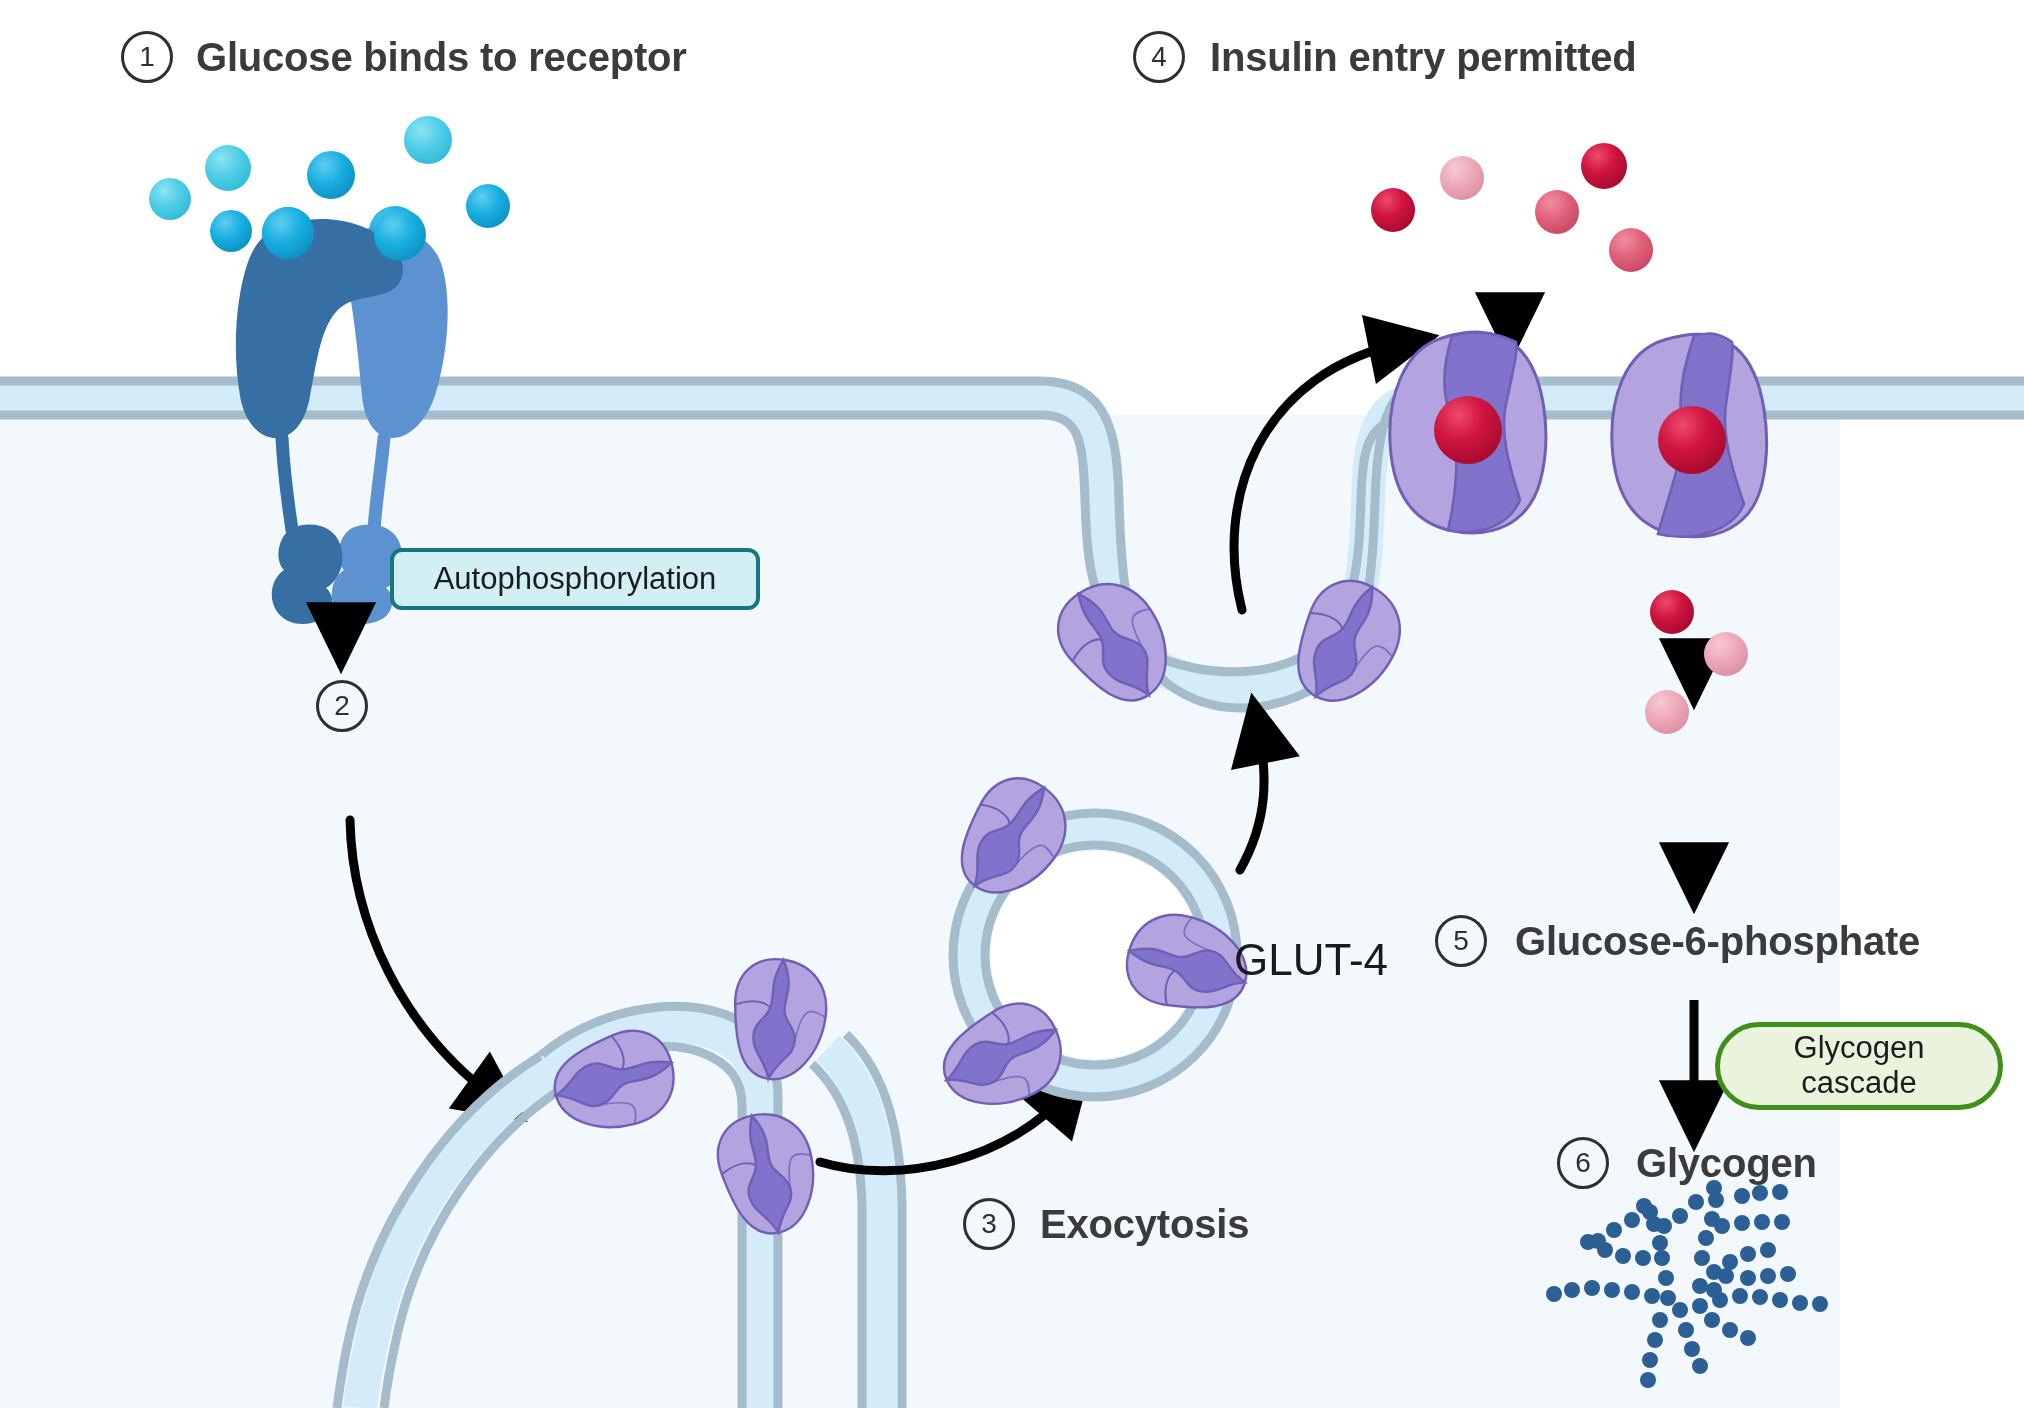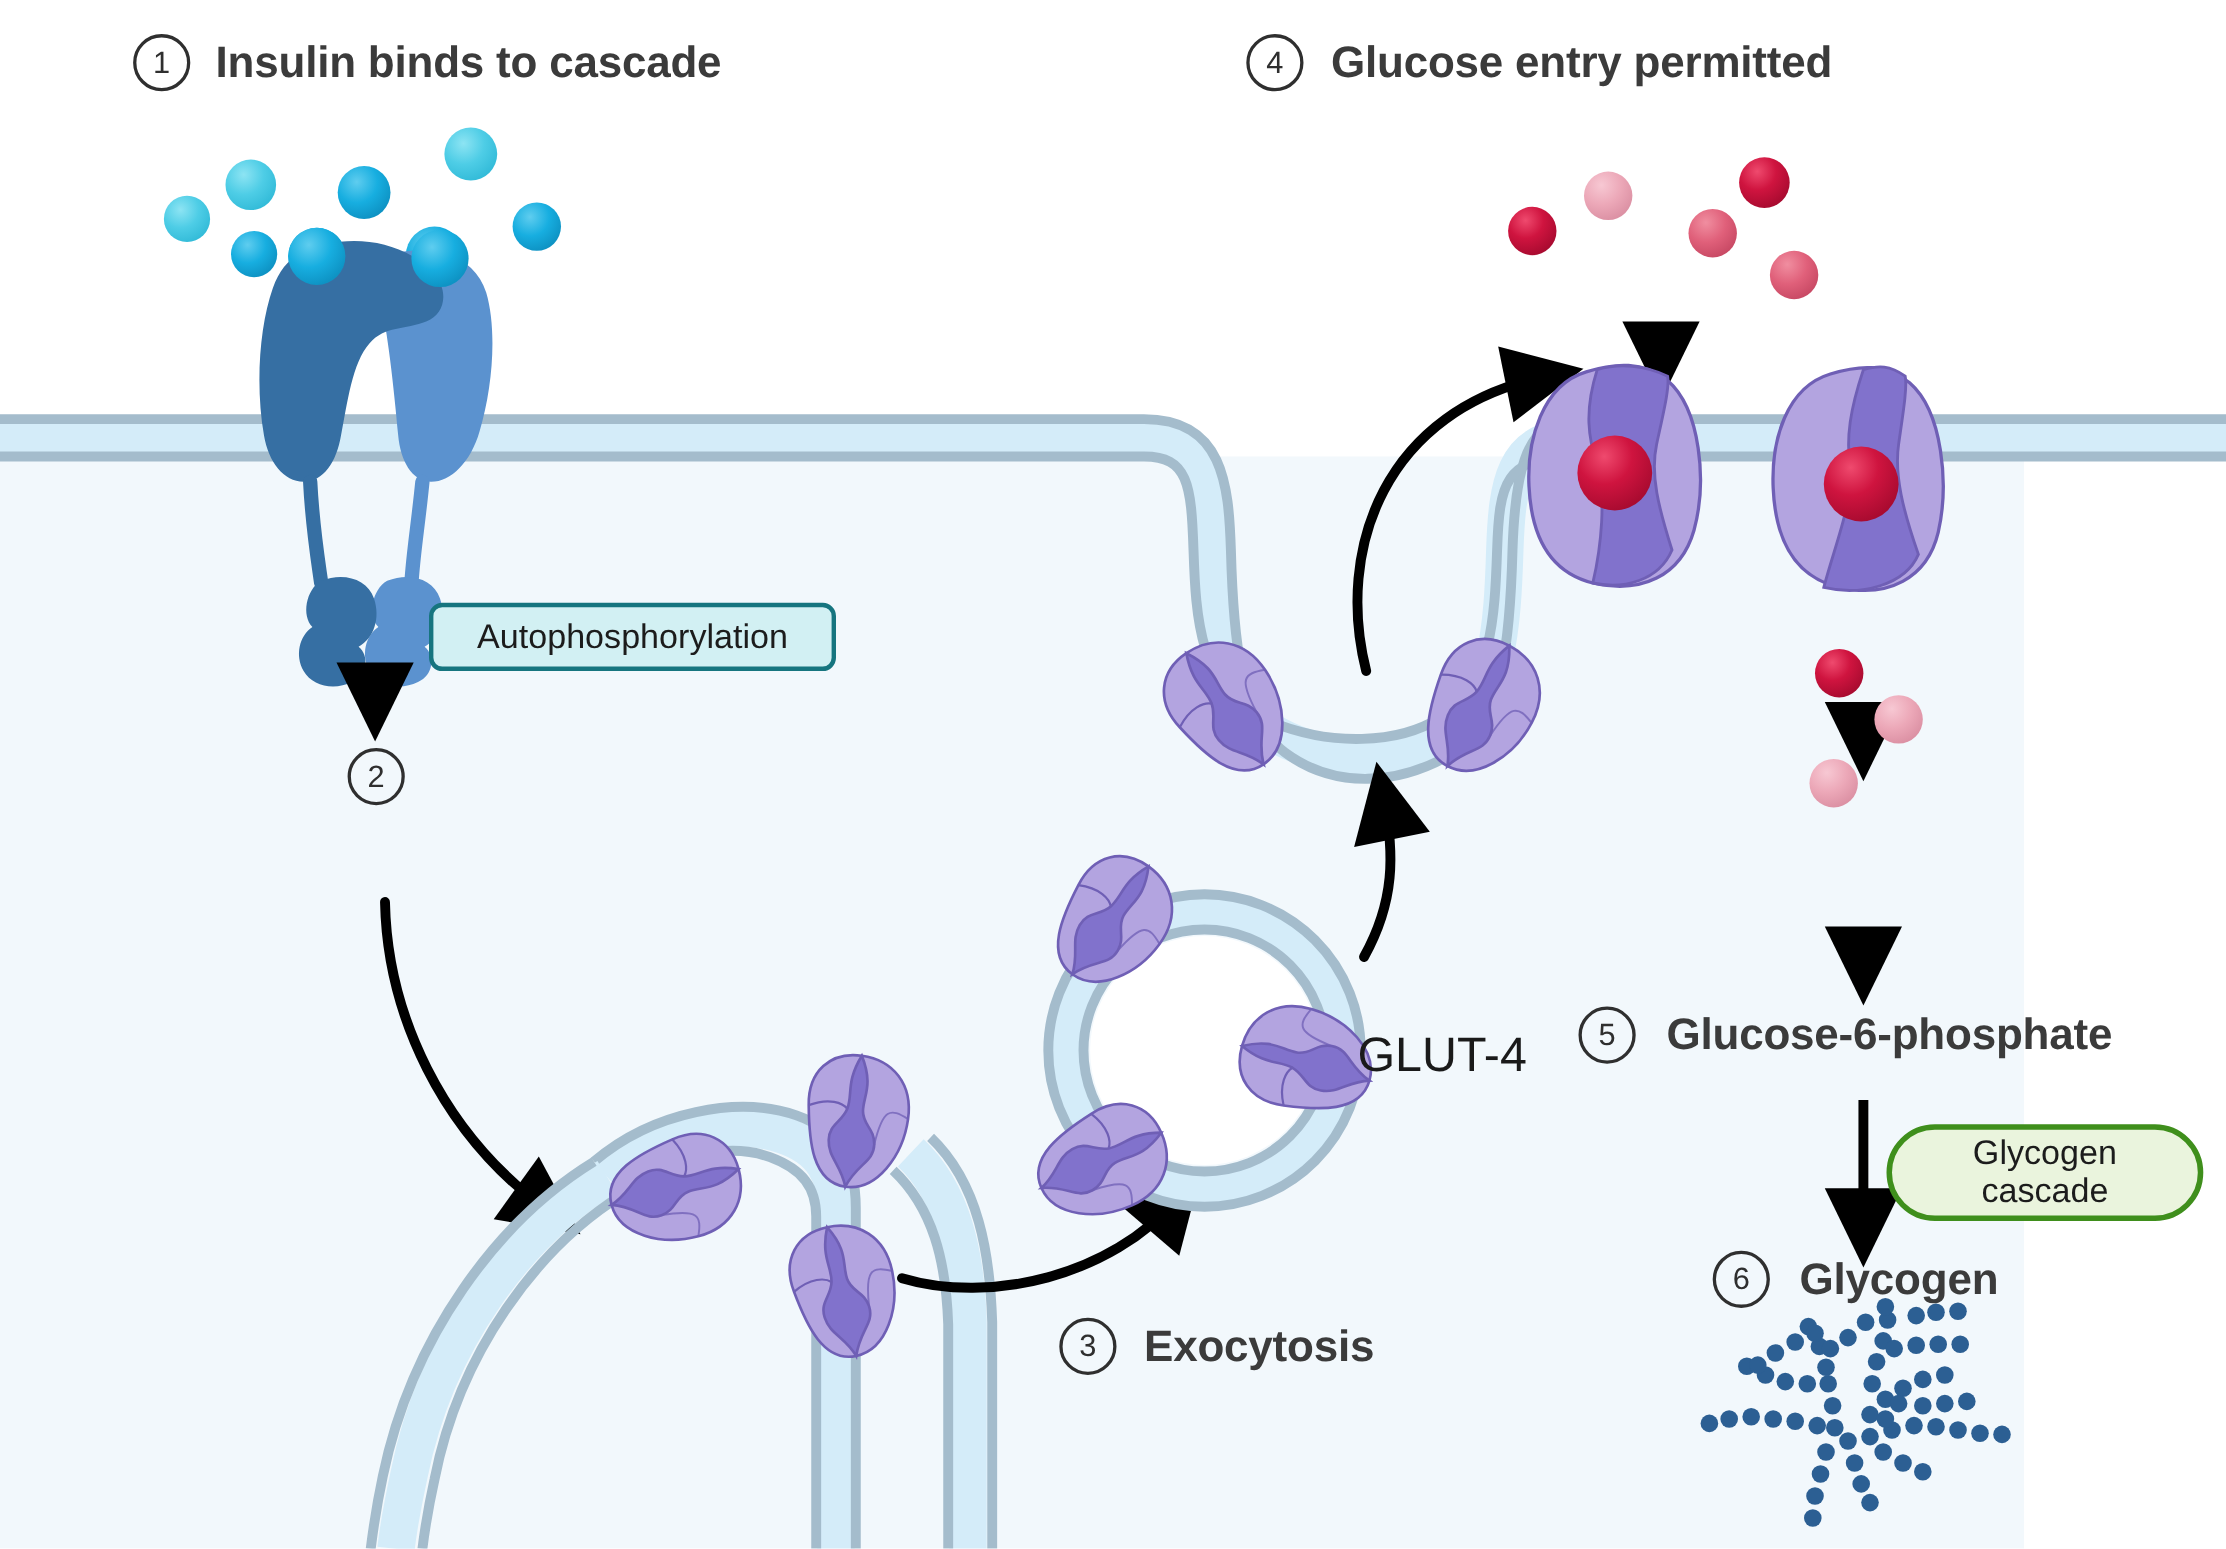--- a/index.html
+++ b/index.html
@@ -460,24 +460,24 @@
       </g>
       <g>
         <circle cx="1748" cy="1278" r="8"></circle>
           <circle cx="1768" cy="1276" r="8"></circle>
         <circle cx="1788" cy="1274" r="8"></circle>
       </g>
     </g>
   </svg>
 
   <div class="step-num" style="left:121px; top:31px;">1</div>
-  <div class="lbl step-title" style="left:196px; top:35px;">Insulin binds to cascade</div>
+  <div class="lbl step-title" style="left:196px; top:35px;">Glucose binds to receptor</div>
 
   <div class="step-num" style="left:1133px; top:31px;">4</div>
-  <div class="lbl step-title" style="left:1210px; top:35px;">Glucose entry permitted</div>
+  <div class="lbl step-title" style="left:1210px; top:35px;">Insulin entry permitted</div>
 
   <div id="autophos-box" class="tagbox" style="left:390px; top:548px; width:370px; height:62px;">
     <span>Autophosphorylation</span>
   </div>
 
   <div class="step-num" style="left:316px; top:680px;">2</div>
 
   <div class="lbl plain-lbl" style="left:1234px; top:935px;">GLUT-4</div>
 
   <div class="step-num" style="left:963px; top:1198px;">3</div>

